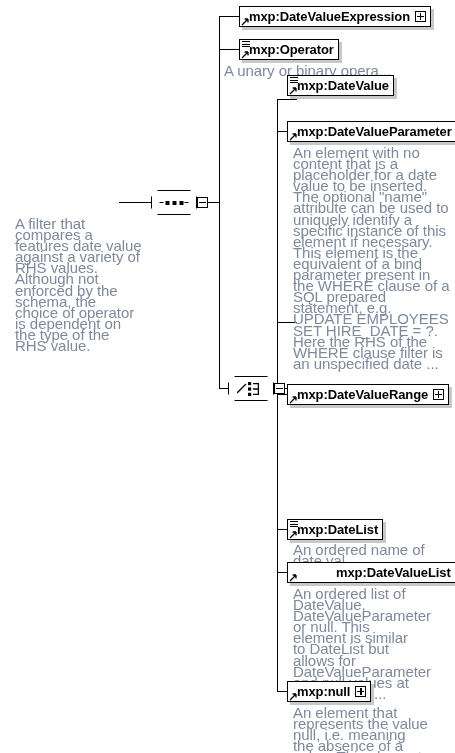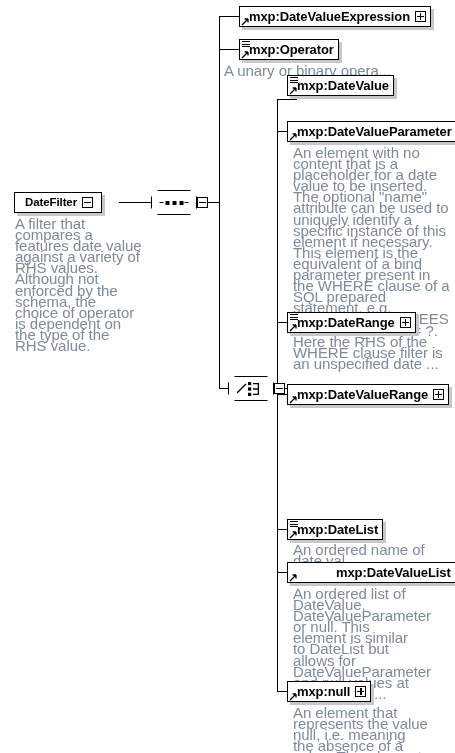--- a/index.html
+++ b/index.html
@@ -161,24 +161,20 @@
   <div class="ln v" style="left:277px; top:99px; height:593px;"></div>
 
   <div class="ln h" style="left:277px; top:99px;  width:20px;"></div>
   <div class="ln h" style="left:277px; top:131px; width:20px;"></div>
   <div class="ln h" style="left:277px; top:322px; width:20px;"></div>
   <div class="ln h" style="left:277px; top:394px; width:20px;"></div>
   <div class="ln h" style="left:277px; top:529px; width:20px;"></div>
   <div class="ln h" style="left:277px; top:572px; width:20px;"></div>
   <div class="ln h" style="left:277px; top:691px; width:20px;"></div>
 
-  <div class="node root" style="left:14px; top:192px;">
-    <span class="label">DateFilter</span>
-    <span class="pm"></span>
-  </div>
   <div class="desc" style="left:15px; top:218px; width:128px;">A filter that compares a features date value against a variety of RHS values. Although not enforced by the schema, the choice of operator is dependent on the type of the RHS value.</div>
 
   <div class="comp-wrap" style="left:151px; top:190px;">
     <div class="comp">
       <div class="seq-glyph">
         <span class="bar"></span>
           <span class="dot"></span>
           <span class="dot"></span>
           <span class="dot"></span>
           <span class="bar"></span>
@@ -246,34 +242,20 @@
     <span class="ico-arrow">
       <svg width="8" height="8" viewBox="0 0 8 8">
           <path d="M1 7 L7 1 M7 1 L3.6 1 M7 1 L7 4.4" stroke="#000" stroke-width="1.3" fill="none"></path>
         </svg>
     </span>
     <span class="label">mxp:DateValueParameter</span>
     <span class="pm plus"></span>
   </div>
   <div class="desc" style="left:293px; top:147px; width:160px;">An element with no content that is a placeholder for a date value to be inserted. The optional "name" attribute can be used to uniquely identify a specific instance of this element if necessary. This element is the equivalent of a bind parameter present in the WHERE clause of a SQL prepared statement, e.g. UPDATE EMPLOYEES SET HIRE_DATE = ?. Here the RHS of the WHERE clause filter is an unspecified date ...</div>
 
-  <div class="node" style="left:287px; top:312px;">
-    <span class="ico-seq">
-        <i></i>
-        <i></i>
-        <i></i>
-      </span>
-    <span class="ico-arrow">
-      <svg width="8" height="8" viewBox="0 0 8 8">
-          <path d="M1 7 L7 1 M7 1 L3.6 1 M7 1 L7 4.4" stroke="#000" stroke-width="1.3" fill="none"></path>
-        </svg>
-    </span>
-    <span class="label">mxp:DateRange</span>
-    <span class="pm plus"></span>
-  </div>
 
   <div class="node" style="left:287px; top:384px;">
     <span class="ico-arrow">
       <svg width="8" height="8" viewBox="0 0 8 8">
           <path d="M1 7 L7 1 M7 1 L3.6 1 M7 1 L7 4.4" stroke="#000" stroke-width="1.3" fill="none"></path>
         </svg>
     </span>
     <span class="label">mxp:DateValueRange</span>
     <span class="pm plus"></span>
   </div>

